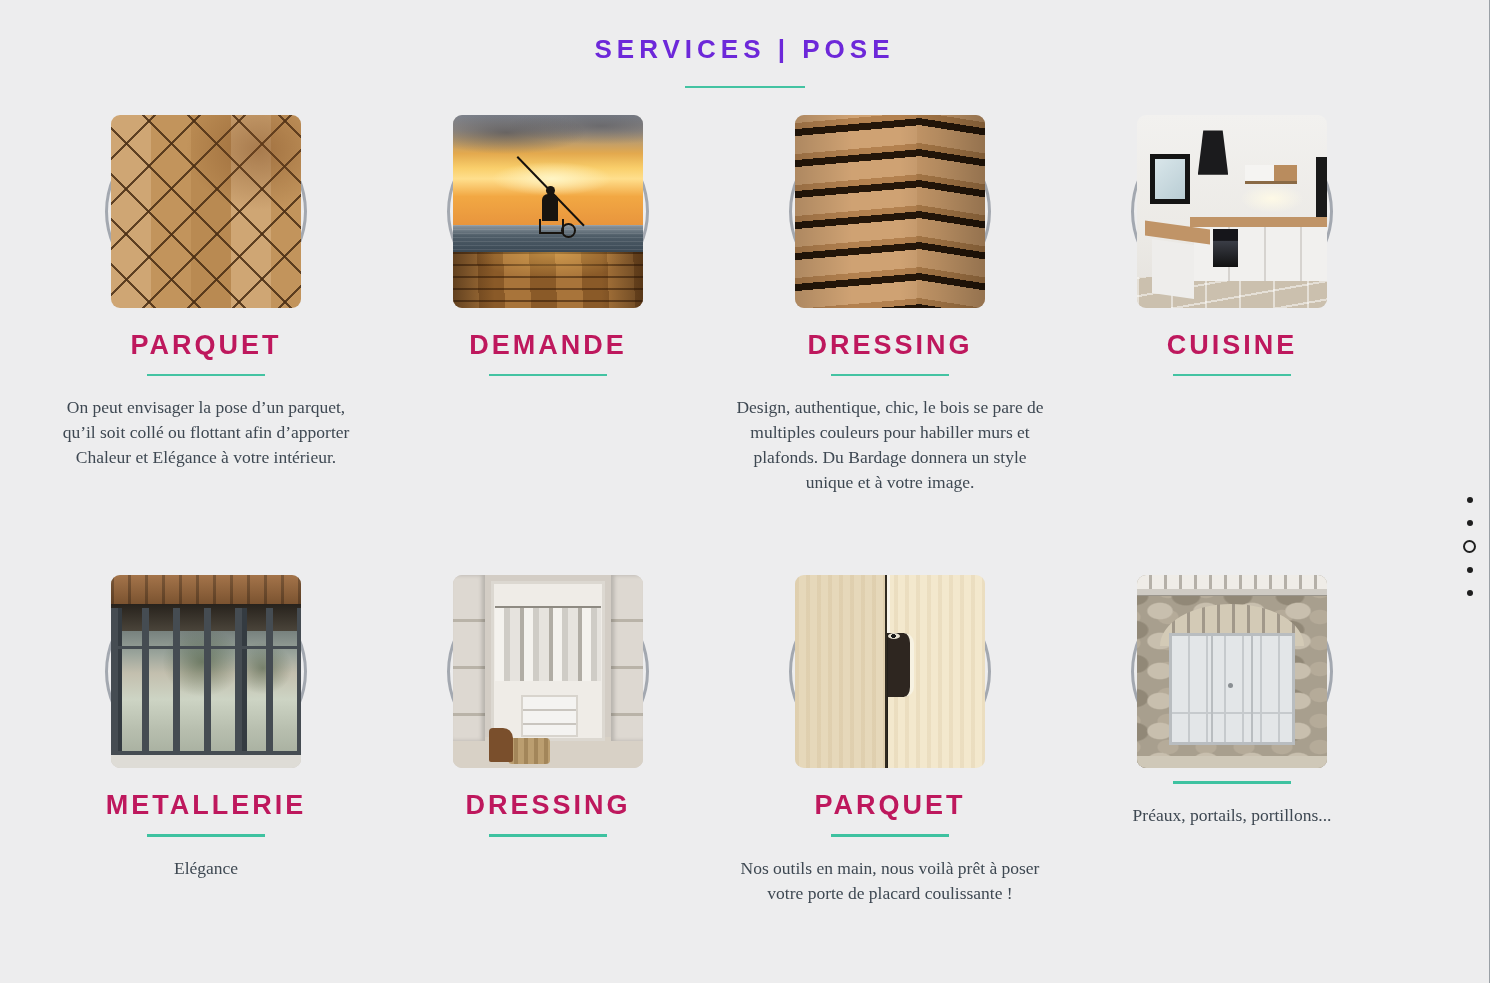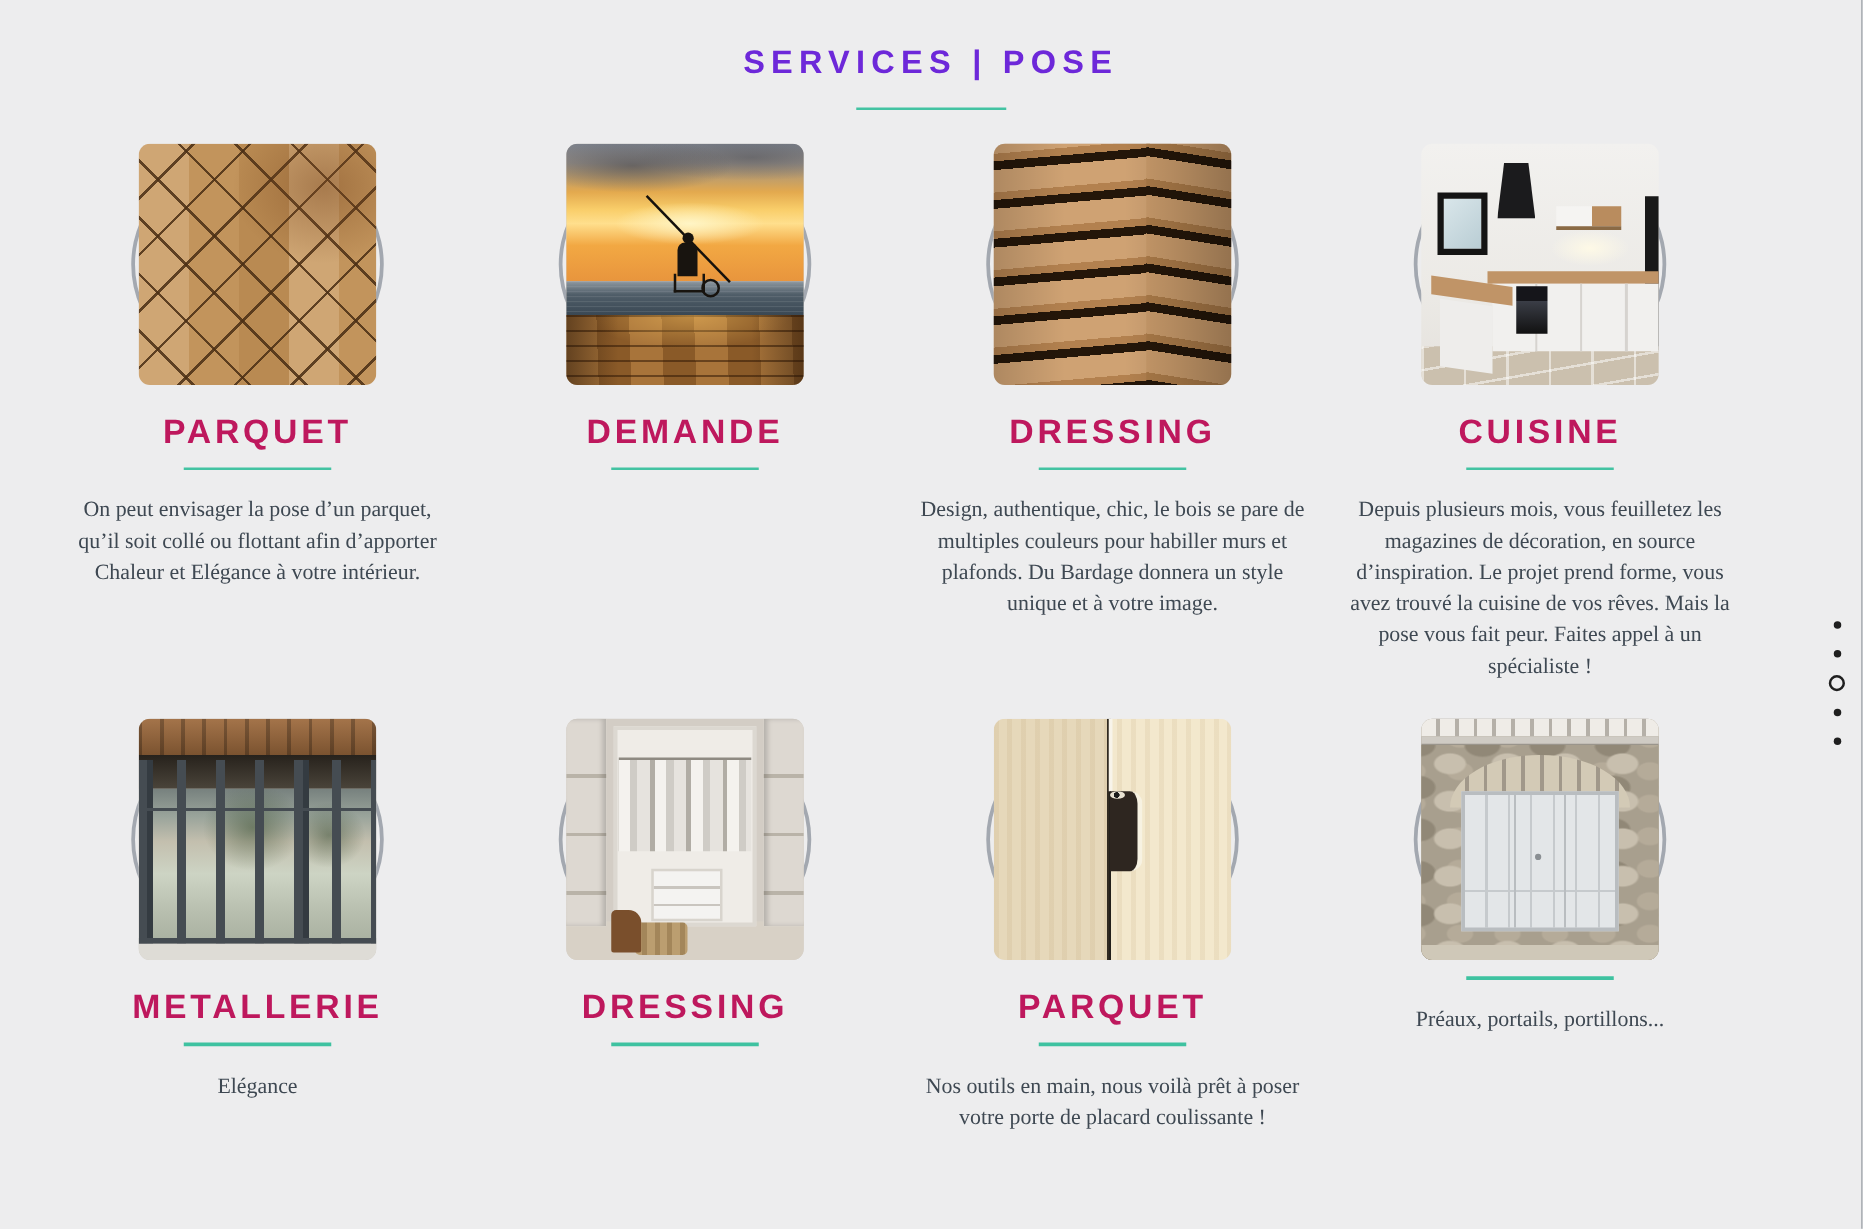--- a/index.html
+++ b/index.html
@@ -239,21 +239,20 @@
         <div class="k-floor"></div>
         <div class="k-counter"></div>
         <div class="k-base"></div>
         <div class="k-oven"></div>
         <div class="k-islandbase"></div>
         <div class="k-island"></div>
       </div>
     </div>
     <h2 class="card-title">CUISINE</h2>
     <div class="rule"></div>
-    <p class="desc">Depuis plusieurs mois, vous feuilletez les magazines de décoration, en source d’inspiration. Le projet prend forme, vous avez trouvé la cuisine de vos rêves. Mais la pose vous fait peur. Faites appel à un spécialiste !</p>
   </section>
 
   <section class="card row2">
     <div class="img">
       <div class="art">
         <div class="m-roof"></div>
         <div class="m-dark"></div>
         <div class="m-glass"></div>
         <div class="m-frames"></div>
         <div class="m-ground"></div>

